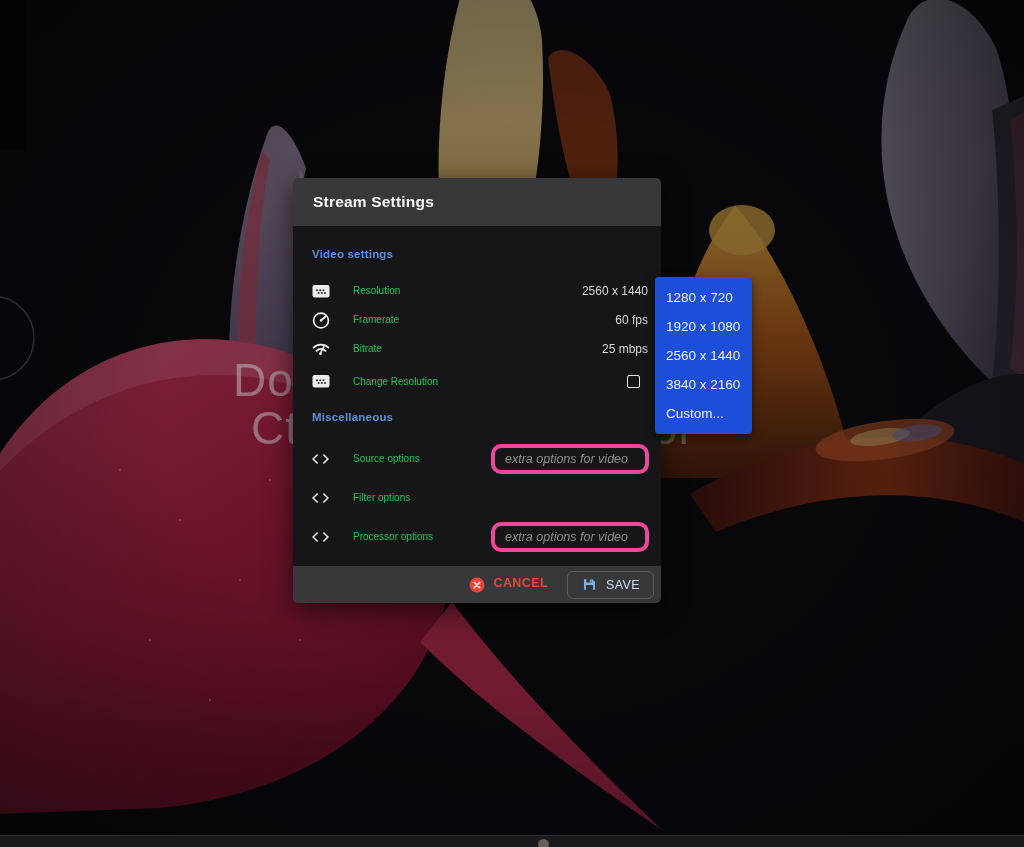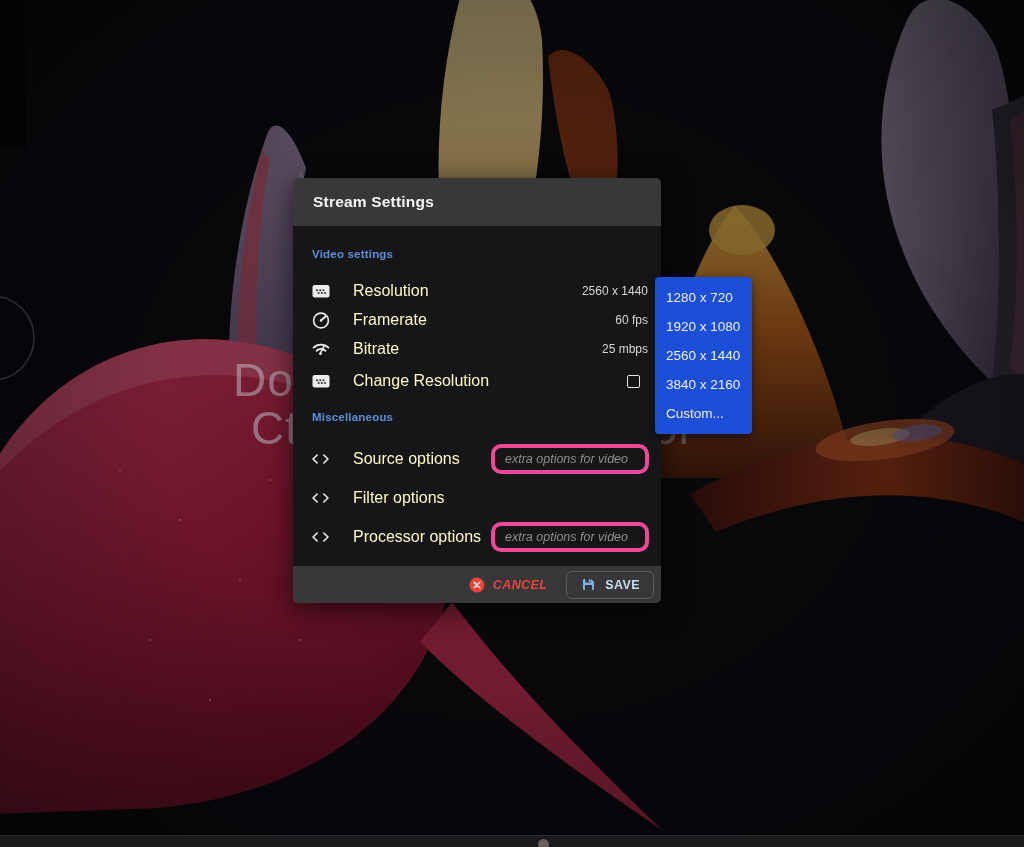--- a/index.html
+++ b/index.html
@@ -26,34 +26,34 @@
   #dlg-body{background:#161618;padding:18px 0 10px 0;}
   .sec{height:20px;display:flex;align-items:center;padding-left:19px;
     color:#5d8fd8;font-size:11.5px;font-weight:bold;letter-spacing:.2px;}
   .sec.first{margin-bottom:12px;}
   .sec.misc{margin-top:8px;margin-bottom:12px;}
   .row{height:29px;display:flex;align-items:center;padding:0 12px 0 17px;}
   .row.tall{height:36px;}
   .row.input-row{height:39px;}
   .ricon{width:21px;height:20px;display:flex;align-items:center;justify-content:center;flex:0 0 auto;}
   .ricon svg{display:block;}
-  .rlabel{margin-left:22px;color:#fef9c3;font-size:16px;}
+  .rlabel{margin-left:22px;color:#22c55e;font-size:10px;}
   .rvalue{margin-left:auto;color:#d6d6d8;font-size:12px;padding-right:1px;}
   .checkbox{margin-left:auto;width:13px;height:13px;border:1.7px solid #e4e4e6;border-radius:2px;
     margin-right:9px;background:transparent;}
   .opt-input{margin-left:auto;width:158px;height:30px;background:transparent;border:4px solid #ec4899;
     border-radius:10px;color:#ffffff;font-size:12.5px;padding:0 10px;outline:none;font-style:italic;}
   .opt-input::placeholder{color:#8e8e90;}
   #dlg-footer{height:37px;background:#38383b;display:flex;align-items:center;justify-content:flex-end;
     padding-right:7px;gap:19px;}
-  #cancel-btn{display:flex;align-items:center;gap:7px;cursor:pointer;font-style:italic;}
+  #cancel-btn{display:flex;gap:7px;cursor:pointer;}
   #cancel-btn .lbl{color:#e8443a;font-size:12.5px;font-weight:bold;letter-spacing:.4px;}
   #save-btn{display:flex;align-items:center;gap:8px;border:1px solid #5e5e61;border-radius:6px;
     height:28px;padding:0 13px;cursor:pointer;}
-  #save-btn .lbl{color:#c9ddf1;font-size:12.5px;font-weight:bold;letter-spacing:.4px;}
+  #save-btn .lbl{color:#c9ddf1;font-size:12.5px;font-weight:normal;letter-spacing:.4px;}
 
   
   #dropdown{position:absolute;left:655px;top:277px;width:97px;z-index:20;background:#1d4ed8;
     border-radius:4px;box-shadow:0 3px 10px rgba(0,0,0,0.55);padding:6px 0;}
   .dd-item{height:29px;display:flex;align-items:center;padding-left:11px;color:#f0f0f1;
     font-size:13.5px;cursor:pointer;}
 </style>
 </head>
 <body>
 

